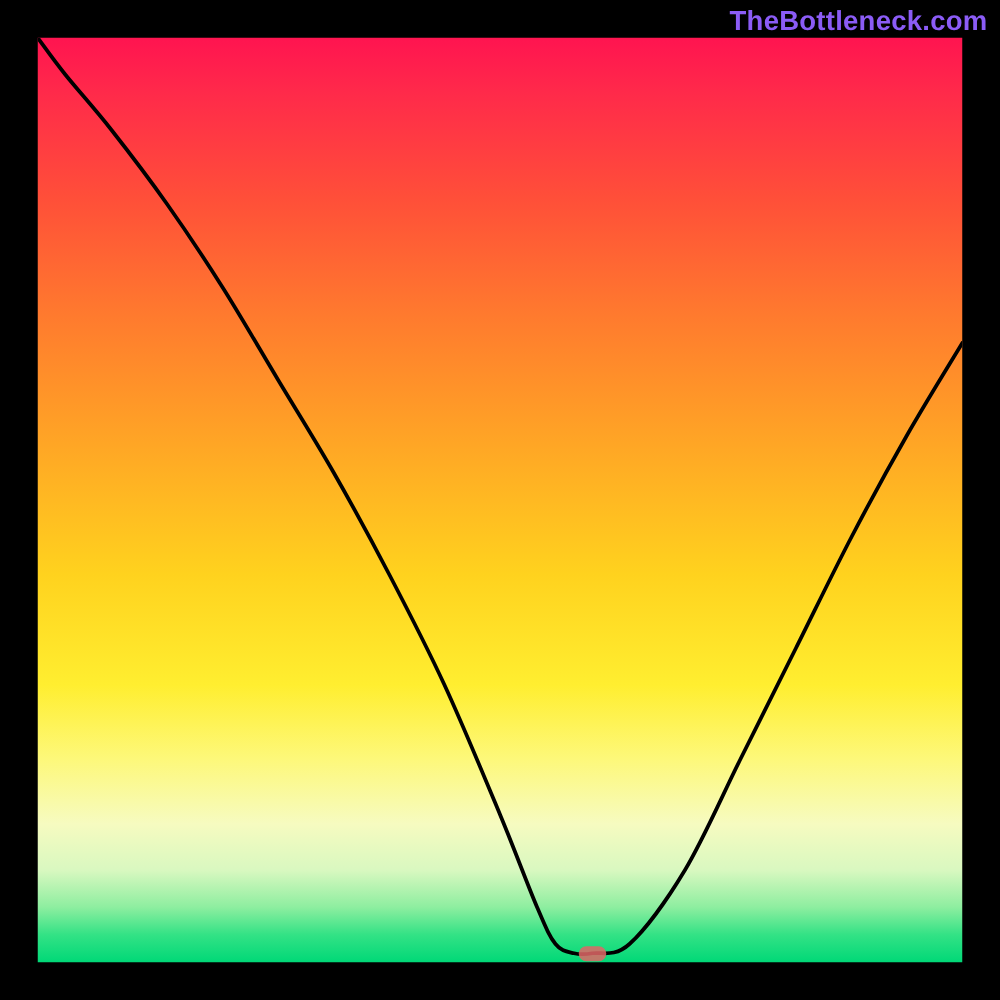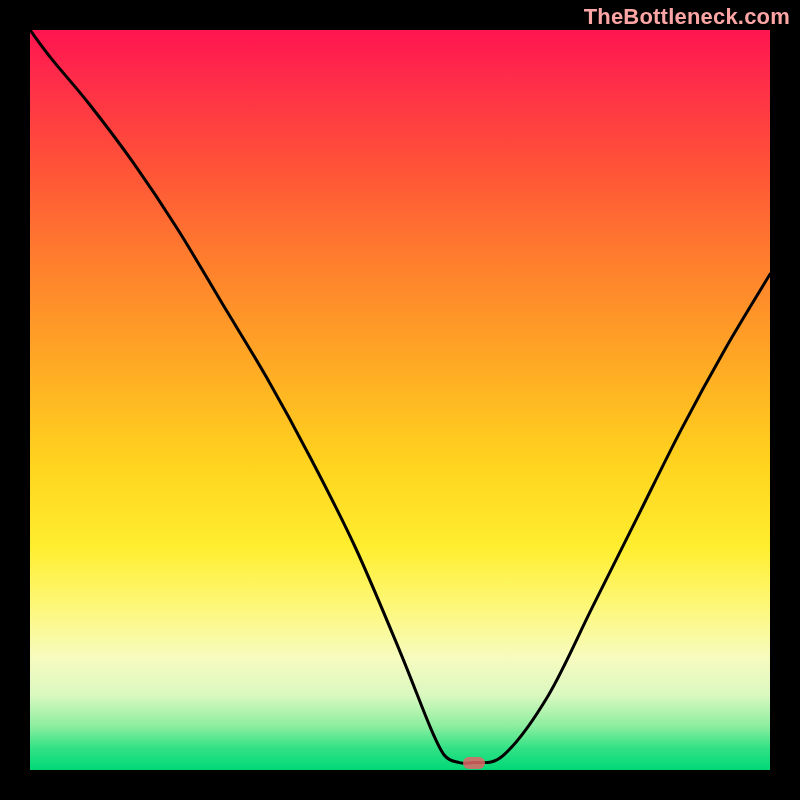--- a/index.html
+++ b/index.html
@@ -14,21 +14,21 @@
   .frame {
     position: relative;
     width: 800px;
     height: 800px;
     background: #000;
   }
   .watermark {
     position: absolute;
     top: 4px;
     right: 10px;
-    color: #fca5a5;
+    color: #8b5cf6;
     font-size: 22px;
     font-weight: 600;
     letter-spacing: 0.2px;
     z-index: 10;
   }
   .plot-area {
     position: absolute;
     left: 30px;
     top: 30px;
     width: 740px;

